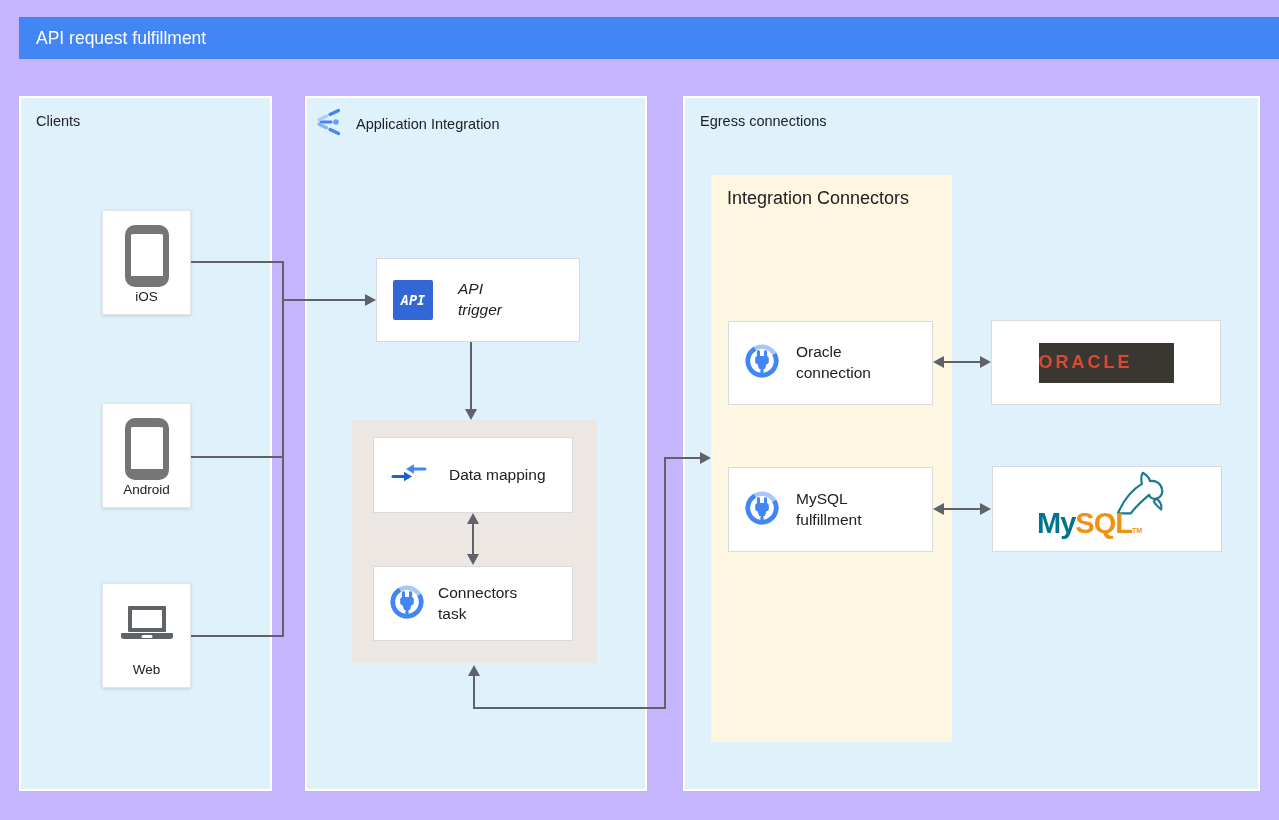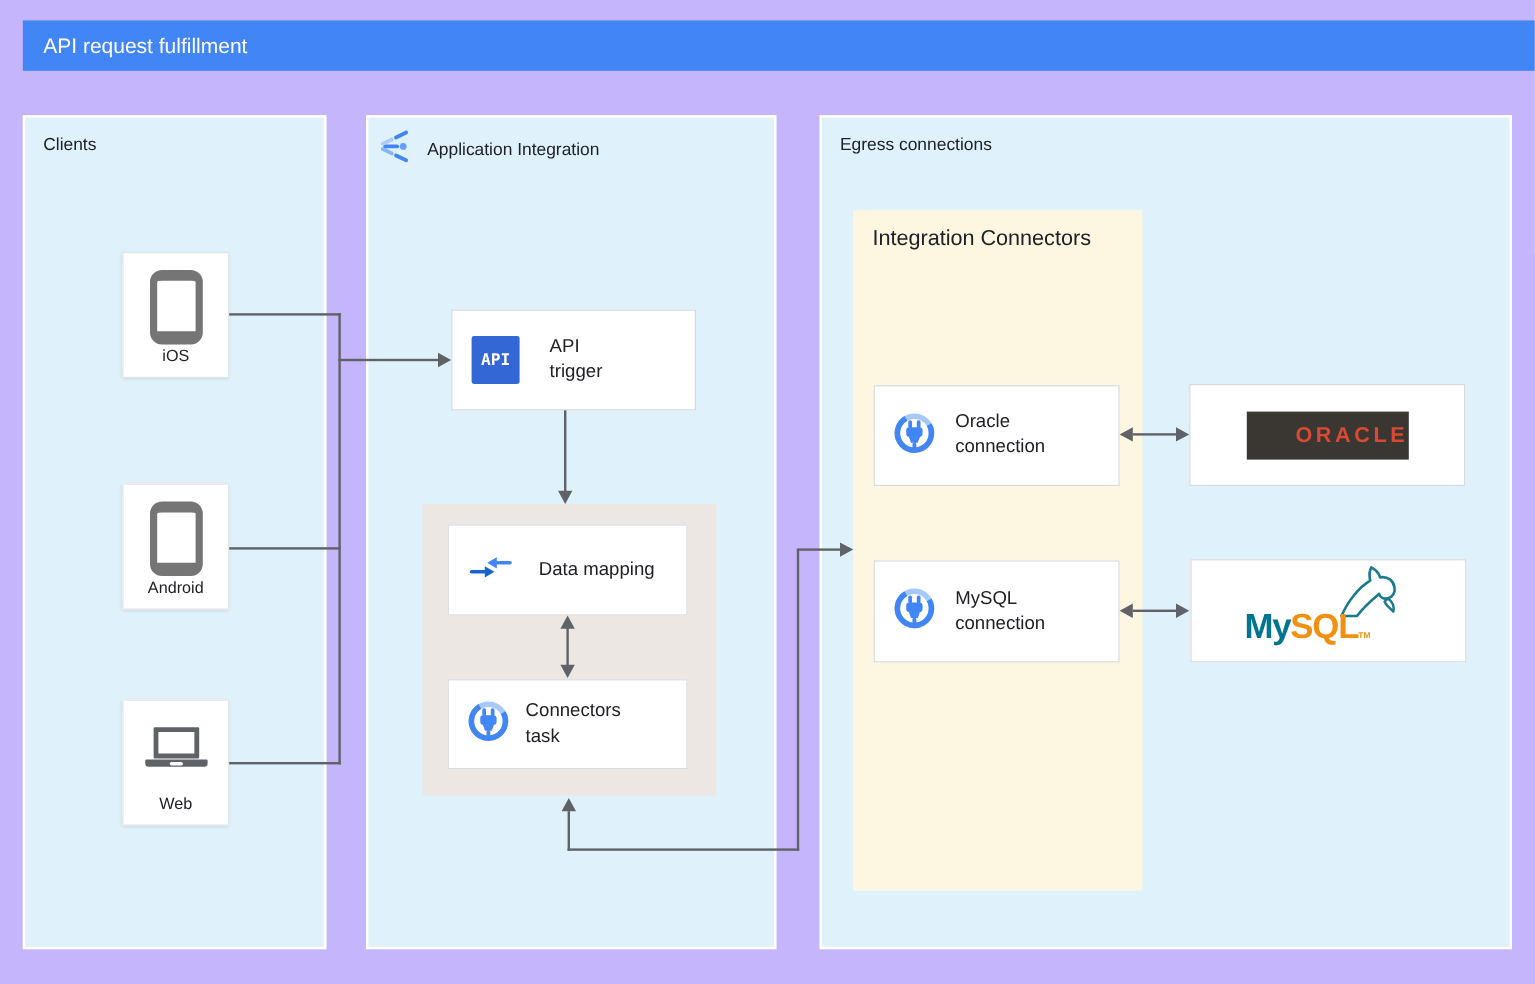--- a/index.html
+++ b/index.html
@@ -46,42 +46,42 @@
   .laptop-screen { width:30px; height:18px; background:#fff; border:4px solid #5F6368; margin:0 auto; border-radius:1px; }
   .laptop-base { position:relative; width:52px; height:6px; background:#5F6368; border-radius:1px 1px 3px 3px; margin-top:1px; }
   .laptop-notch { position:absolute; left:50%; top:1.5px; transform:translateX(-50%); width:11px; height:3px; background:#fff; border-radius:2px; }
 
   
   .node {
     position:absolute; background:#fff; border:1px solid #D8DADD; box-sizing:border-box;
     display:flex; align-items:center;
   }
   .node-label { font-size:15.5px; line-height:1.35; color:#202124; }
-  .node-api     { left:376px; top:258px; width:204px; height:84px; padding-left:16px; gap:25px; }
+  .node-api     { left:376px; top:258px; width:204px; height:84px; padding-left:16px; gap:25px;font-style:italic; }
   .node-dm      { left:373px; top:437px; width:200px; height:76px; padding-left:17px; gap:22px; }
   .node-ct      { left:373px; top:566px; width:200px; height:75px; padding-left:15px; gap:13px; }
   .node-oracle  { left:728px; top:321px; width:205px; height:84px; padding-left:15px; gap:16px; }
   .node-mysql   { left:728px; top:467px; width:205px; height:85px; padding-left:15px; gap:16px; }
   .wrap70  { width:70px; }
   .wrap100 { width:104px; }
   .wrap110 { width:112px; }
   .api-badge {
     width:40px; height:40px; background:#3367D6; border-radius:2px; flex:0 0 auto;
     display:flex; align-items:center; justify-content:center;
     color:#fff; font-family:"DejaVu Sans Mono", monospace; font-weight:bold; font-size:13.5px;
   }
   
   .logo-box {
     position:absolute; background:#fff; border:1px solid #D8DADD; box-sizing:border-box;
     display:flex; align-items:center; justify-content:center;
   }
   .box-oracle { left:991px; top:320px; width:230px; height:85px; }
   .box-mysql  { left:992px; top:466px; width:230px; height:86px; }
   .oracle-badge {
-    width:135px; height:40px; background:#3A3733; display:flex; align-items:center; justify-content:flex-end;
+    width:135px; height:40px; background:#3A3733; display:flex; align-items:center; justify-content:flex-start;
   }
   .oracle-word { color:#D84A33; font-size:18px; font-weight:bold; letter-spacing:3px; }
   .mysql-lockup { position:relative; width:140px; height:72px; }
   .mysql-word { position:absolute; left:0px; top:34px; font-size:29px; font-weight:bold; letter-spacing:-1px; }
   .mysql-my  { color:#00758F; }
   .mysql-sql { color:#F29111; }
   .mysql-tm  { font-size:7px; color:#F29111; letter-spacing:0; vertical-align:baseline; }
   .dolphin { position:absolute; left:72px; top:-2px; }
 
   
@@ -203,21 +203,21 @@
       <svg width="36" height="36" viewBox="0 0 36 36">
         <circle cx="18" cy="18" r="14.2" fill="none" stroke="#A6C8FA" stroke-width="4.6"></circle>
         <path d="M10.9 5.7 A14.2 14.2 0 1 0 30.3 10.9" fill="none" stroke="#4285F4" stroke-width="4.6"></path>
         <rect x="12.9" y="7.3" width="3.1" height="6.5" rx="1.4" fill="#4285F4"></rect>
         <rect x="20" y="7.3" width="3.1" height="6.5" rx="1.4" fill="#4285F4"></rect>
         <rect x="11.2" y="13" width="13.6" height="8" rx="2.6" fill="#4285F4"></rect>
         <path d="M13 20 L23 20 L20.8 26 L15.2 26 Z" fill="#4285F4"></path>
         <rect x="16.4" y="25.5" width="3.2" height="6.5" rx="1.5" fill="#4285F4"></rect>
       </svg>
     </span>
-    <span class="node-label wrap110">MySQL connection</span>
+    <span class="node-label wrap110">MySQL fulfillment</span>
   </div>
 
   <div class="logo-box box-oracle">
     <div class="oracle-badge">
       <span class="oracle-word">ORACLE</span>
     </div>
   </div>
 
   <div class="logo-box box-mysql">
     <div class="mysql-lockup">

